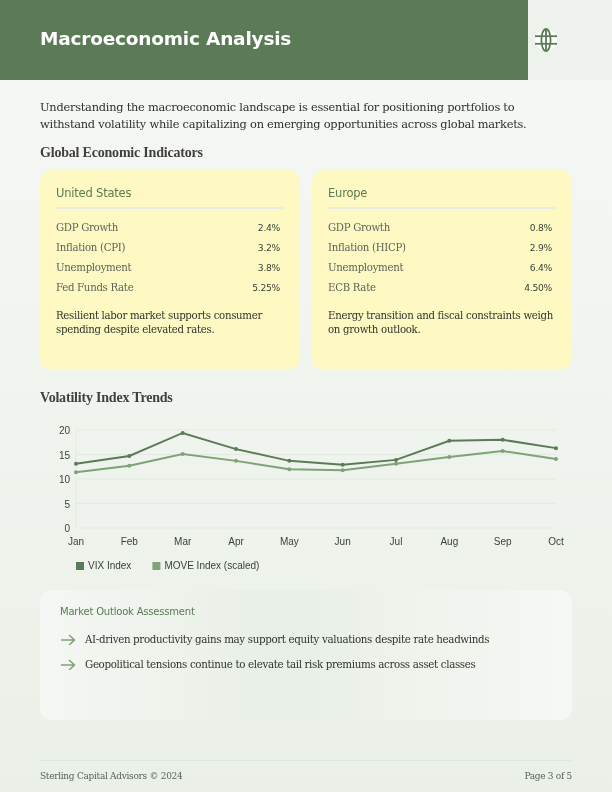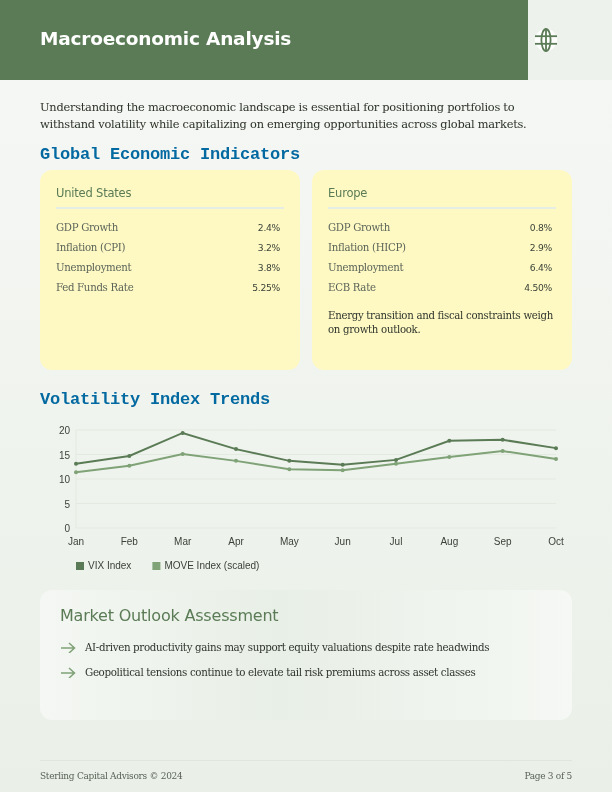--- a/index.html
+++ b/index.html
@@ -3,29 +3,29 @@
 <meta charset="utf-8">
 <style>
   * { box-sizing: border-box; margin: 0; padding: 0; }
   html, body { width: 612px; height: 792px; }
   body { background: #eef2ec; font-family: "DejaVu Serif", serif; color: #2f352d; position: relative; overflow: hidden; }
   .page-bg { position: absolute; left: 0; top: 80px; width: 612px; height: 712px; background: linear-gradient(180deg, #f5f7f4 0%, #eff3ed 55%, #eaf0e8 100%); }
   .header { position: absolute; left: 0; top: 0; width: 528px; height: 80px; background: #5a7b55; }
   .header-title { position: absolute; left: 40px; top: 28px; font-family: "DejaVu Sans", sans-serif; font-weight: bold; font-size: 18.5px; color: #ffffff; letter-spacing: -0.2px; }
   .globe { position: absolute; left: 534px; top: 28px; width: 24px; height: 24px; }
   .intro { position: absolute; left: 40px; top: 99px; width: 532px; font-size: 11.4px; line-height: 17px; color: #2c3329; letter-spacing: -0.25px; }
-  .section-title { position: absolute; left: 40px; font-family: Liberation Mono, monospace; font-weight: bold; font-size: 17px; color: #0369a1; letter-spacing: -0.2px; }
+  .section-title { position: absolute; left: 40px; font-family: Liberation Serif, serif; font-weight: bold; font-size: 14px; color: #404040; letter-spacing: -0.2px; }
   .card { position: absolute; top: 170px; width: 260px; height: 200px; background: #fef9c3; border-radius: 12px; padding: 16px; }
   .card-title { font-family: "DejaVu Sans", sans-serif; font-size: 11.5px; color: #5a7b55; padding-bottom: 7px; border-bottom: 2px solid #e6ede4; margin-bottom: 8px; letter-spacing: -0.2px; }
   .metric-row { display: flex; justify-content: space-between; align-items: center; height: 20px; font-size: 10.2px; color: #5b6459; letter-spacing: -0.3px; padding-right: 4px; }
   .metric-value { font-family: "DejaVu Sans", sans-serif; font-size: 9.2px; color: #3a4238; }
   .card-note { margin-top: 12px; font-size: 10.2px; line-height: 14px; color: #2f352d; letter-spacing: -0.3px; }
   .chart { position: absolute; left: 40px; top: 418px; width: 540px; height: 160px; }
   .outlook { position: absolute; left: 40px; top: 590px; width: 532px; height: 130px; border-radius: 12px; background: linear-gradient(90deg, #f4f7f3 0%, #e8efe6 45%, #f5f8f4 100%); padding: 16px 20px; }
-  .outlook-title { font-family: "DejaVu Sans", sans-serif; font-size: 16px; color: #5a7b55; margin-bottom: 9px; letter-spacing: -0.2px; }
+  .outlook-title { font-family: "DejaVu Sans", sans-serif; font-size: 10px; color: #5a7b55; margin-bottom: 9px; letter-spacing: -0.2px; }
   .outlook-item { display: flex; align-items: center; height: 25px; font-size: 10.3px; color: #2f352d; letter-spacing: -0.35px; }
   .arrow { width: 17px; height: 12px; margin-right: 8px; flex-shrink: 0; }
   .footer-rule { position: absolute; left: 40px; top: 760px; width: 532px; height: 1px; background: #dfe6dd; }
   .footer-left, .footer-right { position: absolute; top: 771px; font-size: 9px; color: #596257; letter-spacing: -0.3px; }
   .footer-left { left: 40px; }
   .footer-right { right: 40px; }
 </style>
 </head>
 <body>
 
@@ -59,20 +59,21 @@
     <span class="metric-value">3.2%</span>
   </div>
   <div class="metric-row">
     <span>Unemployment</span>
     <span class="metric-value">3.8%</span>
   </div>
   <div class="metric-row">
     <span>Fed Funds Rate</span>
     <span class="metric-value">5.25%</span>
   </div>
+  <p class="card-note">Resilient labor market supports consumer spending despite elevated rates.</p>
 </div>
 
 <div class="card" style="left:312px;">
   <div class="card-title">Europe</div>
   <div class="metric-row">
     <span>GDP Growth</span>
     <span class="metric-value">0.8%</span>
   </div>
   <div class="metric-row">
     <span>Inflation (HICP)</span>

